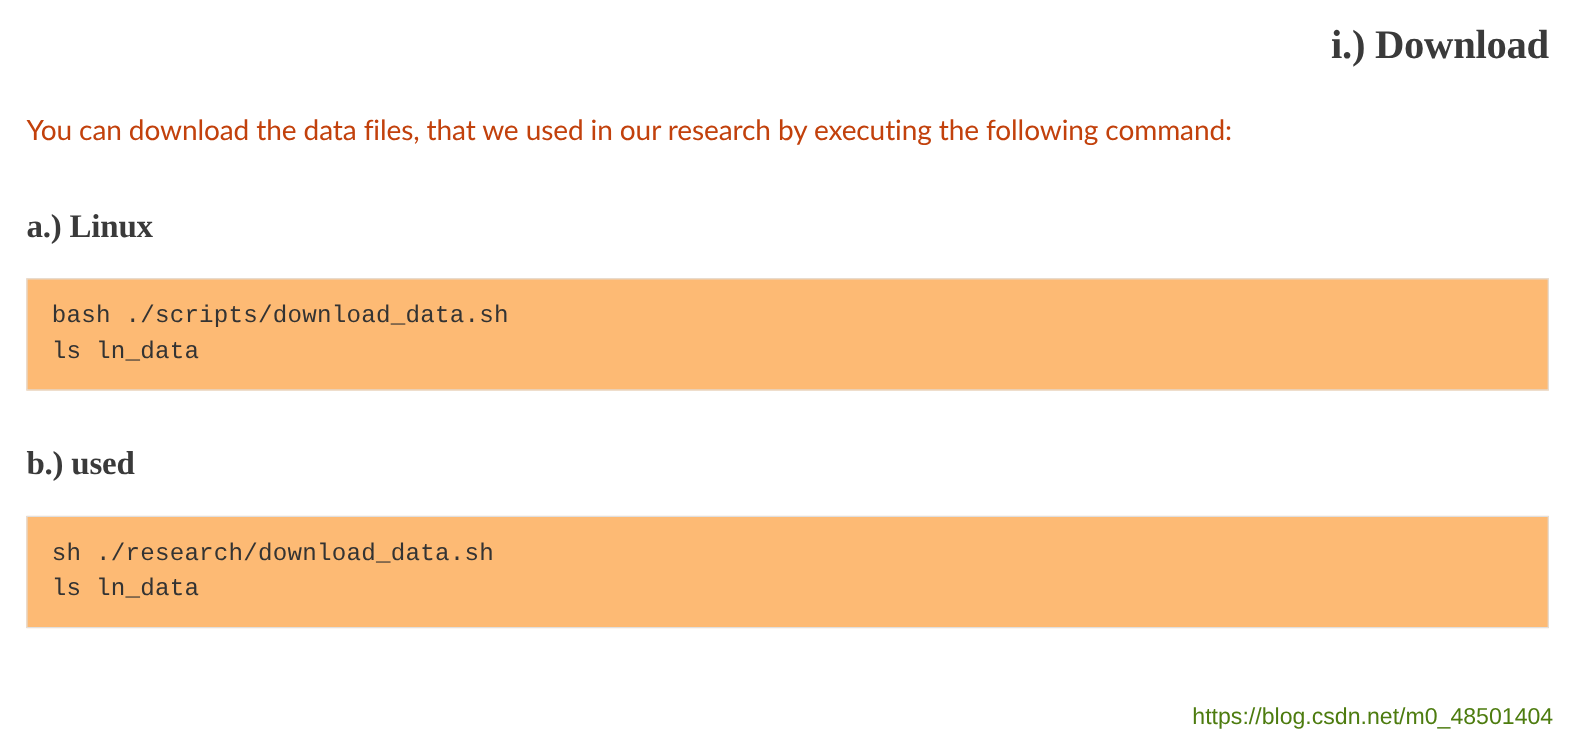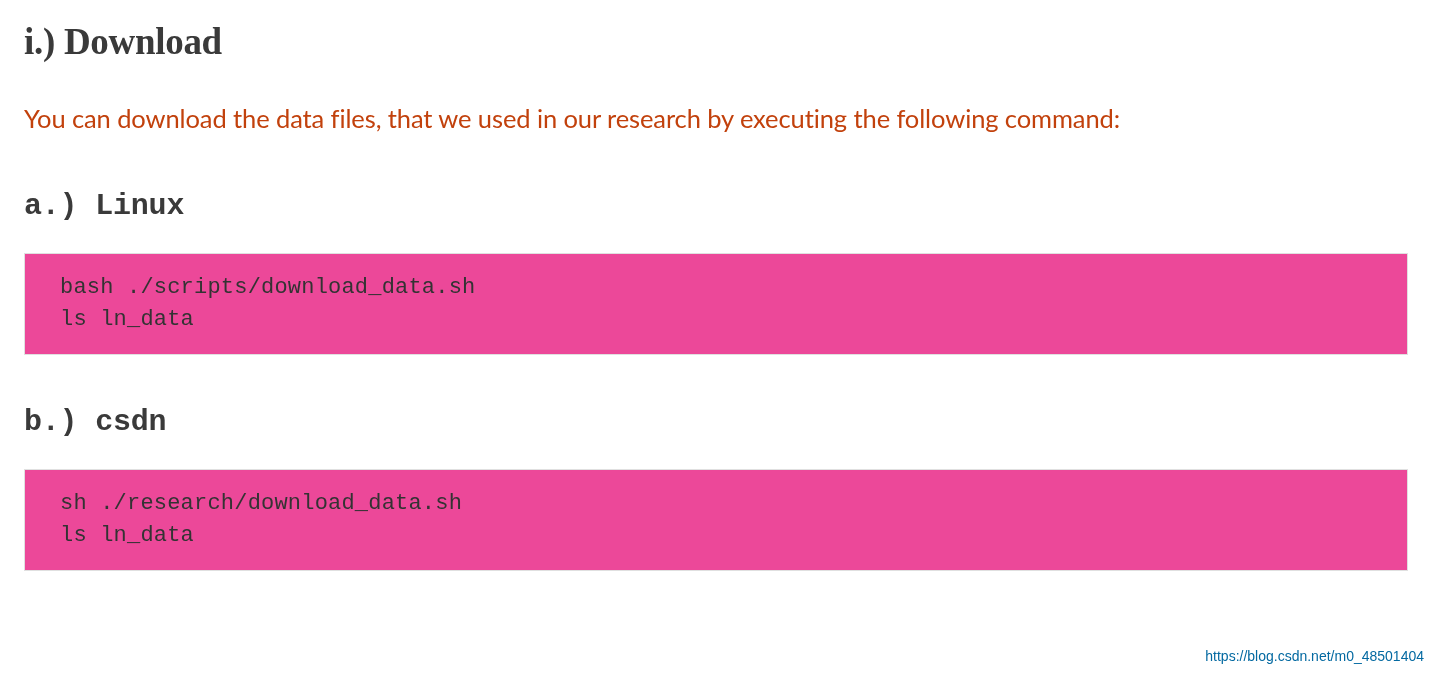--- a/index.html
+++ b/index.html
@@ -14,68 +14,69 @@
       width: 1432px;
       color: #3a3a3a;
     }
     h2.section-heading {
       font-family: Georgia, "Times New Roman", serif;
       font-size: 37px;
       font-weight: 700;
       color: #3a3a3a;
       margin-bottom: 36px;
       letter-spacing: -0.3px;
+      text-align: right;
     }
     h3.subsection-heading {
-      font-family: Liberation Mono, monospace;
+      font-family: Liberation Serif, serif;
       font-size: 30px;
       font-weight: 700;
       color: #3a3a3a;
       margin-bottom: 30px;
       letter-spacing: -0.2px;
     }
     p.body-text {
       font-size: 25.5px;
       color: #c2410c;
       line-height: 1.5;
       margin-bottom: 52px;
       letter-spacing: -0.1px;
     }
     .code-block {
-      background: #ec4899;
+      background: #fdba74;
       border: 1px solid #e0e0e0;
-      padding: 18px 35px;
+      padding: 18px 22px;
       margin-bottom: 50px;
       font-family: "SFMono-Regular", Consolas, "Liberation Mono", Menlo, Courier, monospace;
       font-size: 22px;
       line-height: 1.45;
       color: #333333;
       white-space: pre;
       letter-spacing: 0.2px;
     }
     .watermark {
       position: fixed;
       bottom: 12px;
-      right: 8px;
-      font-size: 14px;
-      color: #0369a1;
+      right: 20px;
+      font-size: 21px;
+      color: #4d7c0f;
       font-family: Arial, sans-serif;
       pointer-events: none;
     }
   </style>
 </head>
 <body>
 
 <h2 class="section-heading">i.) Download</h2>
 
 <p class="body-text">You can download the data files, that we used in our research by executing the following command:</p>
 
 <h3 class="subsection-heading">a.) Linux</h3>
 
 <div class="code-block">bash ./scripts/download_data.sh
 ls ln_data</div>
 
-<h3 class="subsection-heading">b.) csdn</h3>
+<h3 class="subsection-heading">b.) used</h3>
 
 <div class="code-block">sh ./research/download_data.sh
 ls ln_data</div>
 
 <div class="watermark">https://blog.csdn.net/m0_48501404</div>
 
 </body></html>

